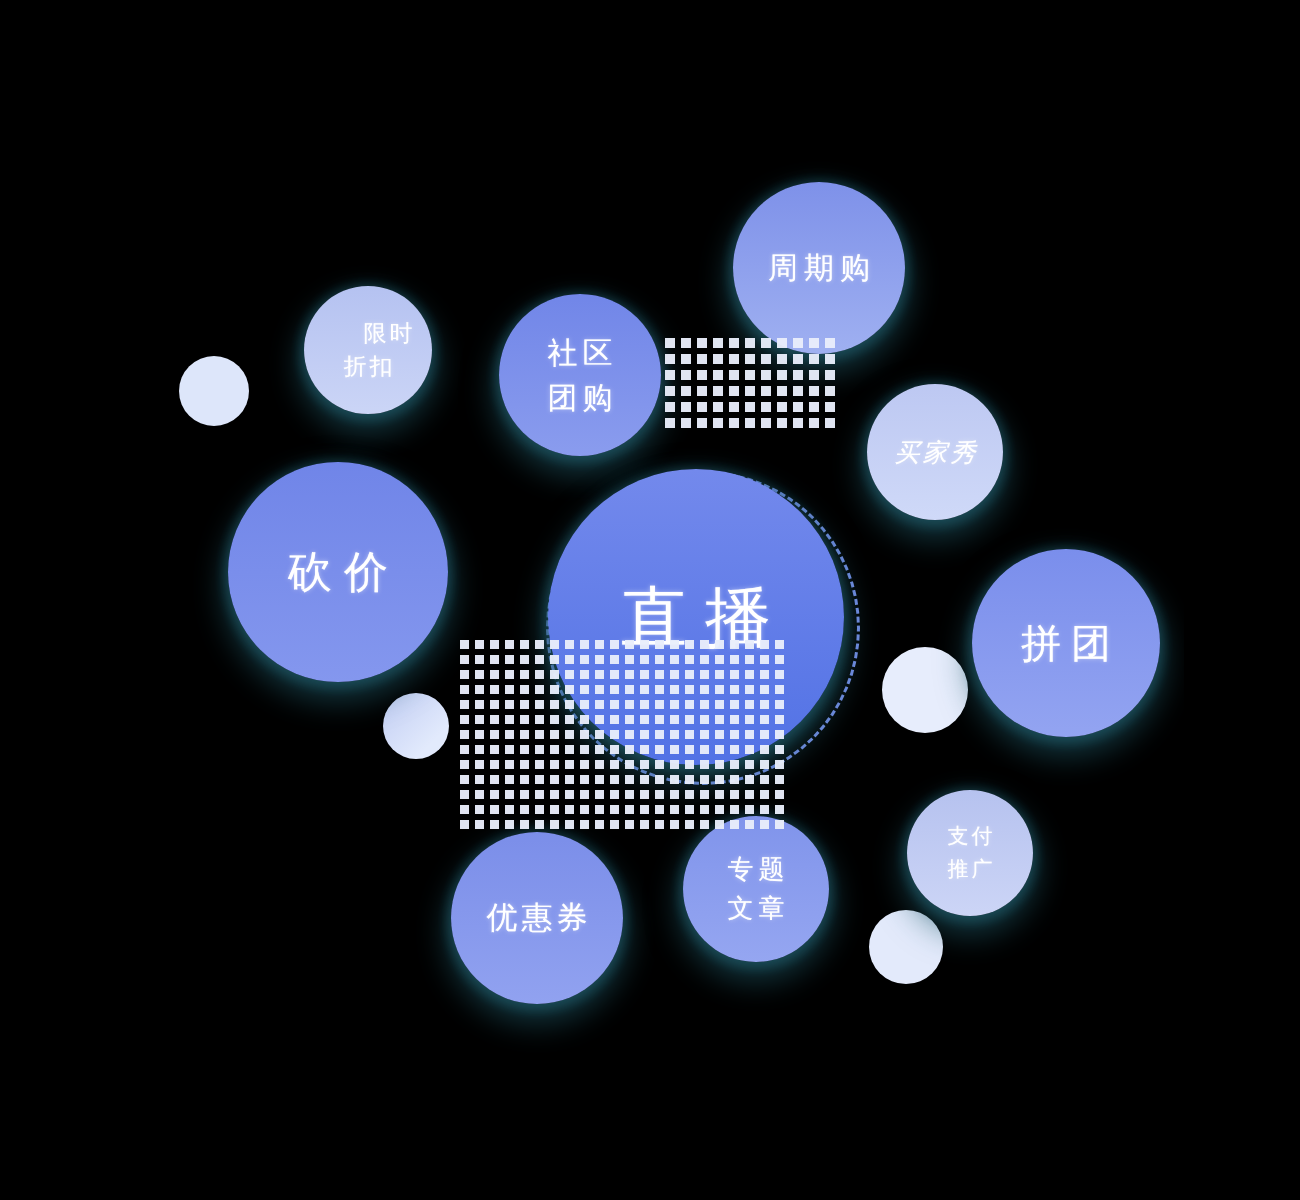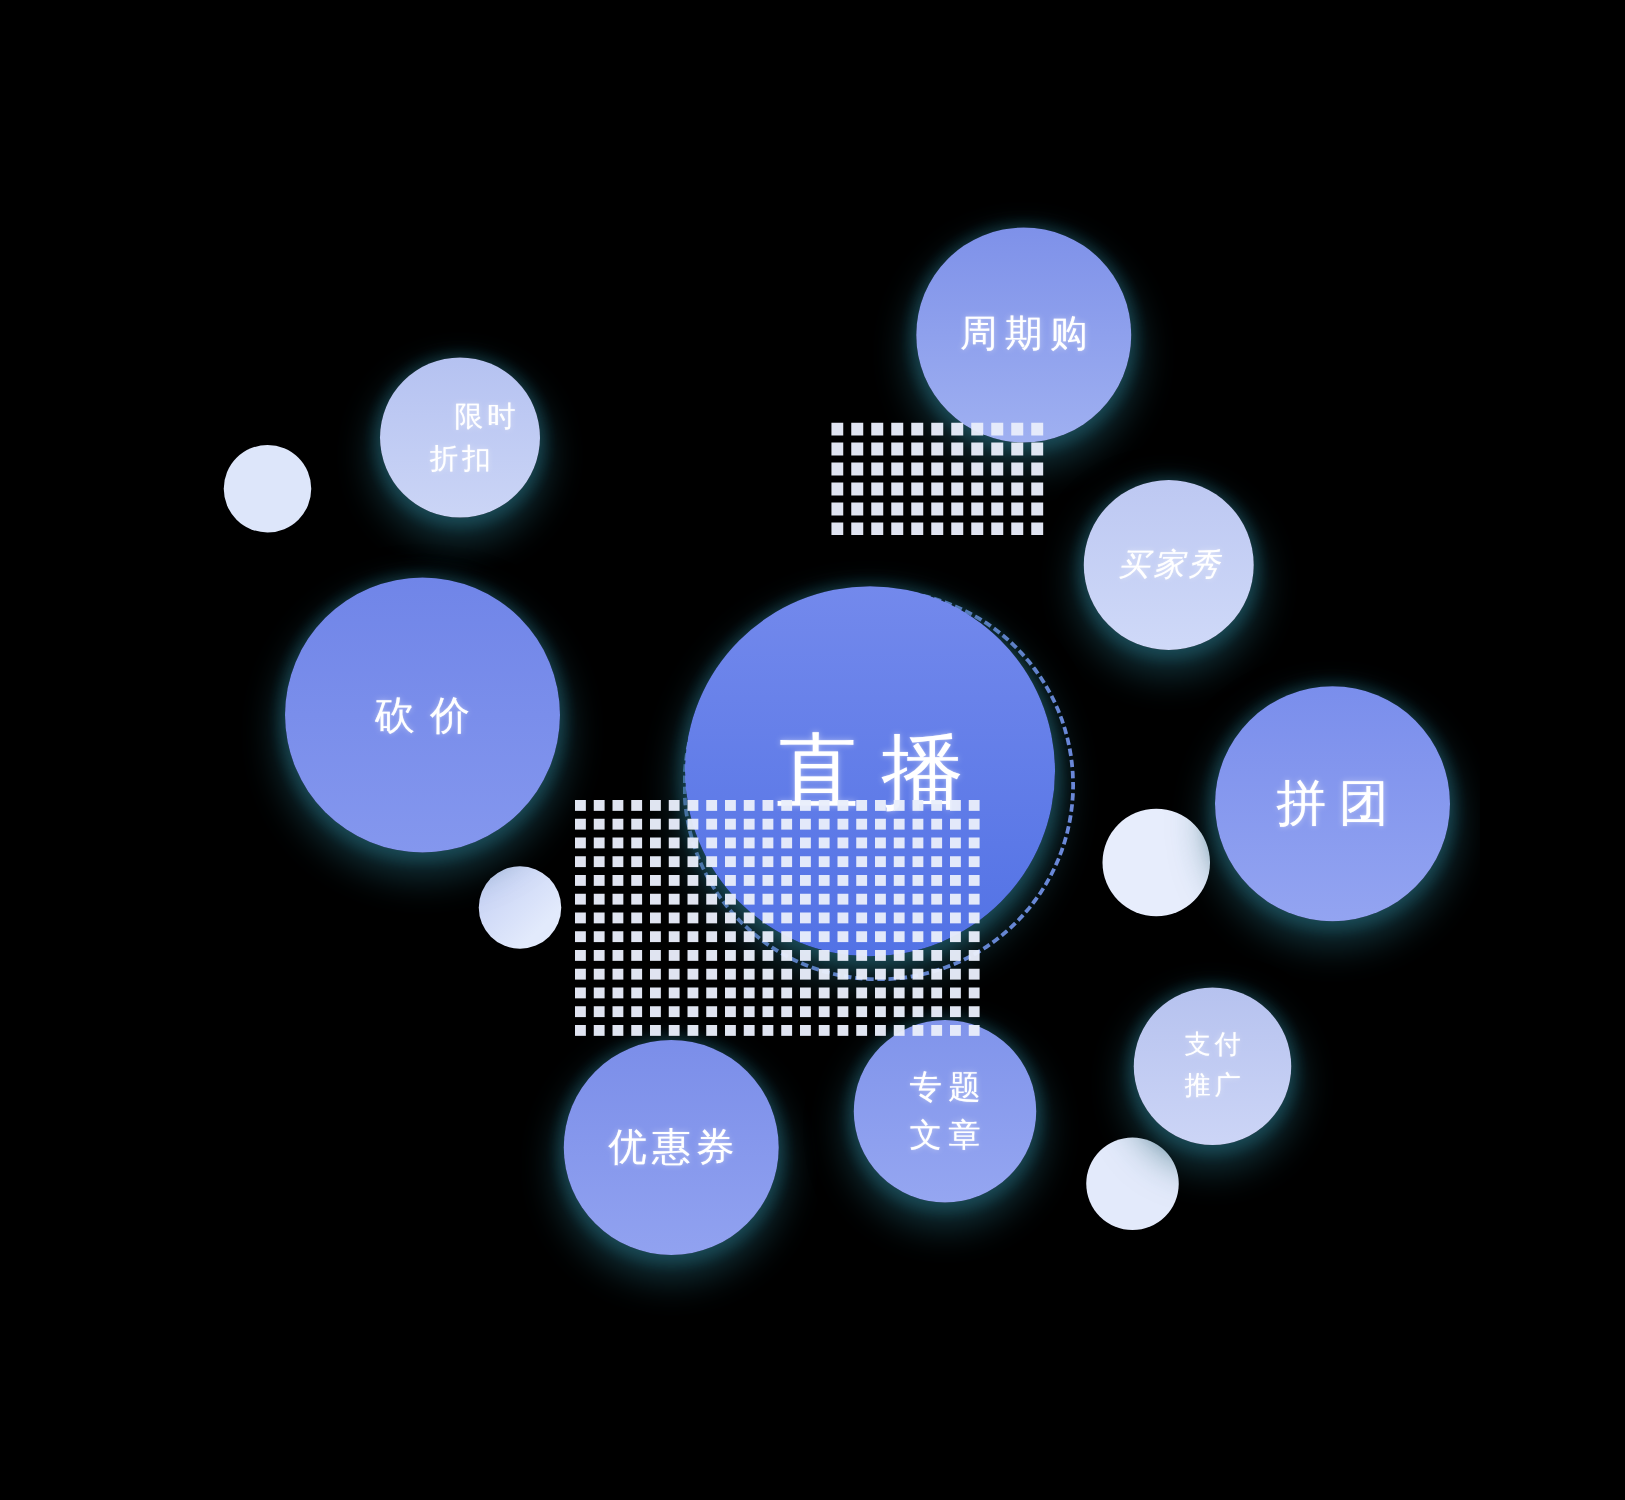--- a/index.html
+++ b/index.html
@@ -39,24 +39,28 @@
     <div class="decor" style="left: 383px; top: 693px; width: 66px; height: 66px; background: linear-gradient(135deg, rgb(200, 211, 245) 15%, rgb(226, 234, 252) 75%);"></div>
     <div class="decor" style="left: 882px; top: 647px; width: 86px; height: 86px; background: rgb(231, 237, 252);"></div>
     <div class="decor" style="left: 869px; top: 910px; width: 74px; height: 74px; background: rgb(227, 234, 251);"></div>
     <div class="bubble" style="left: 733px; top: 182px; width: 172px; height: 172px; background: linear-gradient(rgb(126, 145, 233), rgb(159, 176, 241)); font-size: 30px; line-height: 1.4;">
       <span class="line" style="letter-spacing: 6px; margin-right: -6px;">周期购</span>
     </div>
     <div class="bubble" style="left: 304px; top: 286px; width: 128px; height: 128px; background: linear-gradient(rgb(181, 194, 241), rgb(203, 213, 246)); font-size: 23px; line-height: 1.5;">
       <span class="line" style="letter-spacing: 3px; margin-right: -3px; padding-left: 40px;">限时</span>
       <span class="line" style="letter-spacing: 3px; margin-right: -3px; font-family: Liberation Serif, serif;">折扣</span>
     </div>
+    <div class="bubble" style="left: 499px; top: 294px; width: 162px; height: 162px; background: linear-gradient(rgb(113, 134, 232), rgb(138, 156, 238)); font-size: 30px; line-height: 1.5;">
+      <span class="line" style="letter-spacing: 5px; margin-right: -5px;">社区</span>
+      <span class="line" style="letter-spacing: 5px; margin-right: -5px;">团购</span>
+    </div>
     <div class="bubble" style="left: 867px; top: 384px; width: 136px; height: 136px; background: linear-gradient(rgb(189, 200, 242), rgb(207, 217, 248)); font-size: 25px; line-height: 1.4; font-style: italic;">
       <span class="line" style="letter-spacing: 3px; margin-right: -3px;">买家秀</span>
     </div>
-    <div class="bubble" style="left: 228px; top: 462px; width: 220px; height: 220px; background: linear-gradient(rgb(112, 133, 232), rgb(132, 151, 238)); font-size: 32px; line-height: 1.4; text-align: center;">
+    <div class="bubble" style="left: 228px; top: 462px; width: 220px; height: 220px; background: linear-gradient(rgb(112, 133, 232), rgb(132, 151, 238)); font-size: 44px; line-height: 1.4; text-align: center;">
       <span class="line" style="letter-spacing: 12px; margin-right: -12px;">砍价</span>
     </div>
     <div class="bubble" style="left: 548px; top: 469px; width: 296px; height: 296px; background: linear-gradient(rgb(115, 137, 236), rgb(82, 114, 229)); font-size: 66px; line-height: 1.4;">
       <span class="line" style="letter-spacing: 18px; margin-right: -18px;">直播</span>
     </div>
     <div class="bubble" style="left: 972px; top: 549px; width: 188px; height: 188px; background: linear-gradient(rgb(122, 142, 236), rgb(147, 164, 241)); font-size: 40px; line-height: 1.4;">
       <span class="line" style="letter-spacing: 10px; margin-right: -10px; text-align: right;">拼团</span>
     </div>
     <div class="bubble" style="left: 451px; top: 832px; width: 172px; height: 172px; background: linear-gradient(rgb(123, 142, 233), rgb(145, 162, 240)); font-size: 31px; line-height: 1.4;">
       <span class="line" style="letter-spacing: 4px; margin-right: -4px;">优惠券</span>

